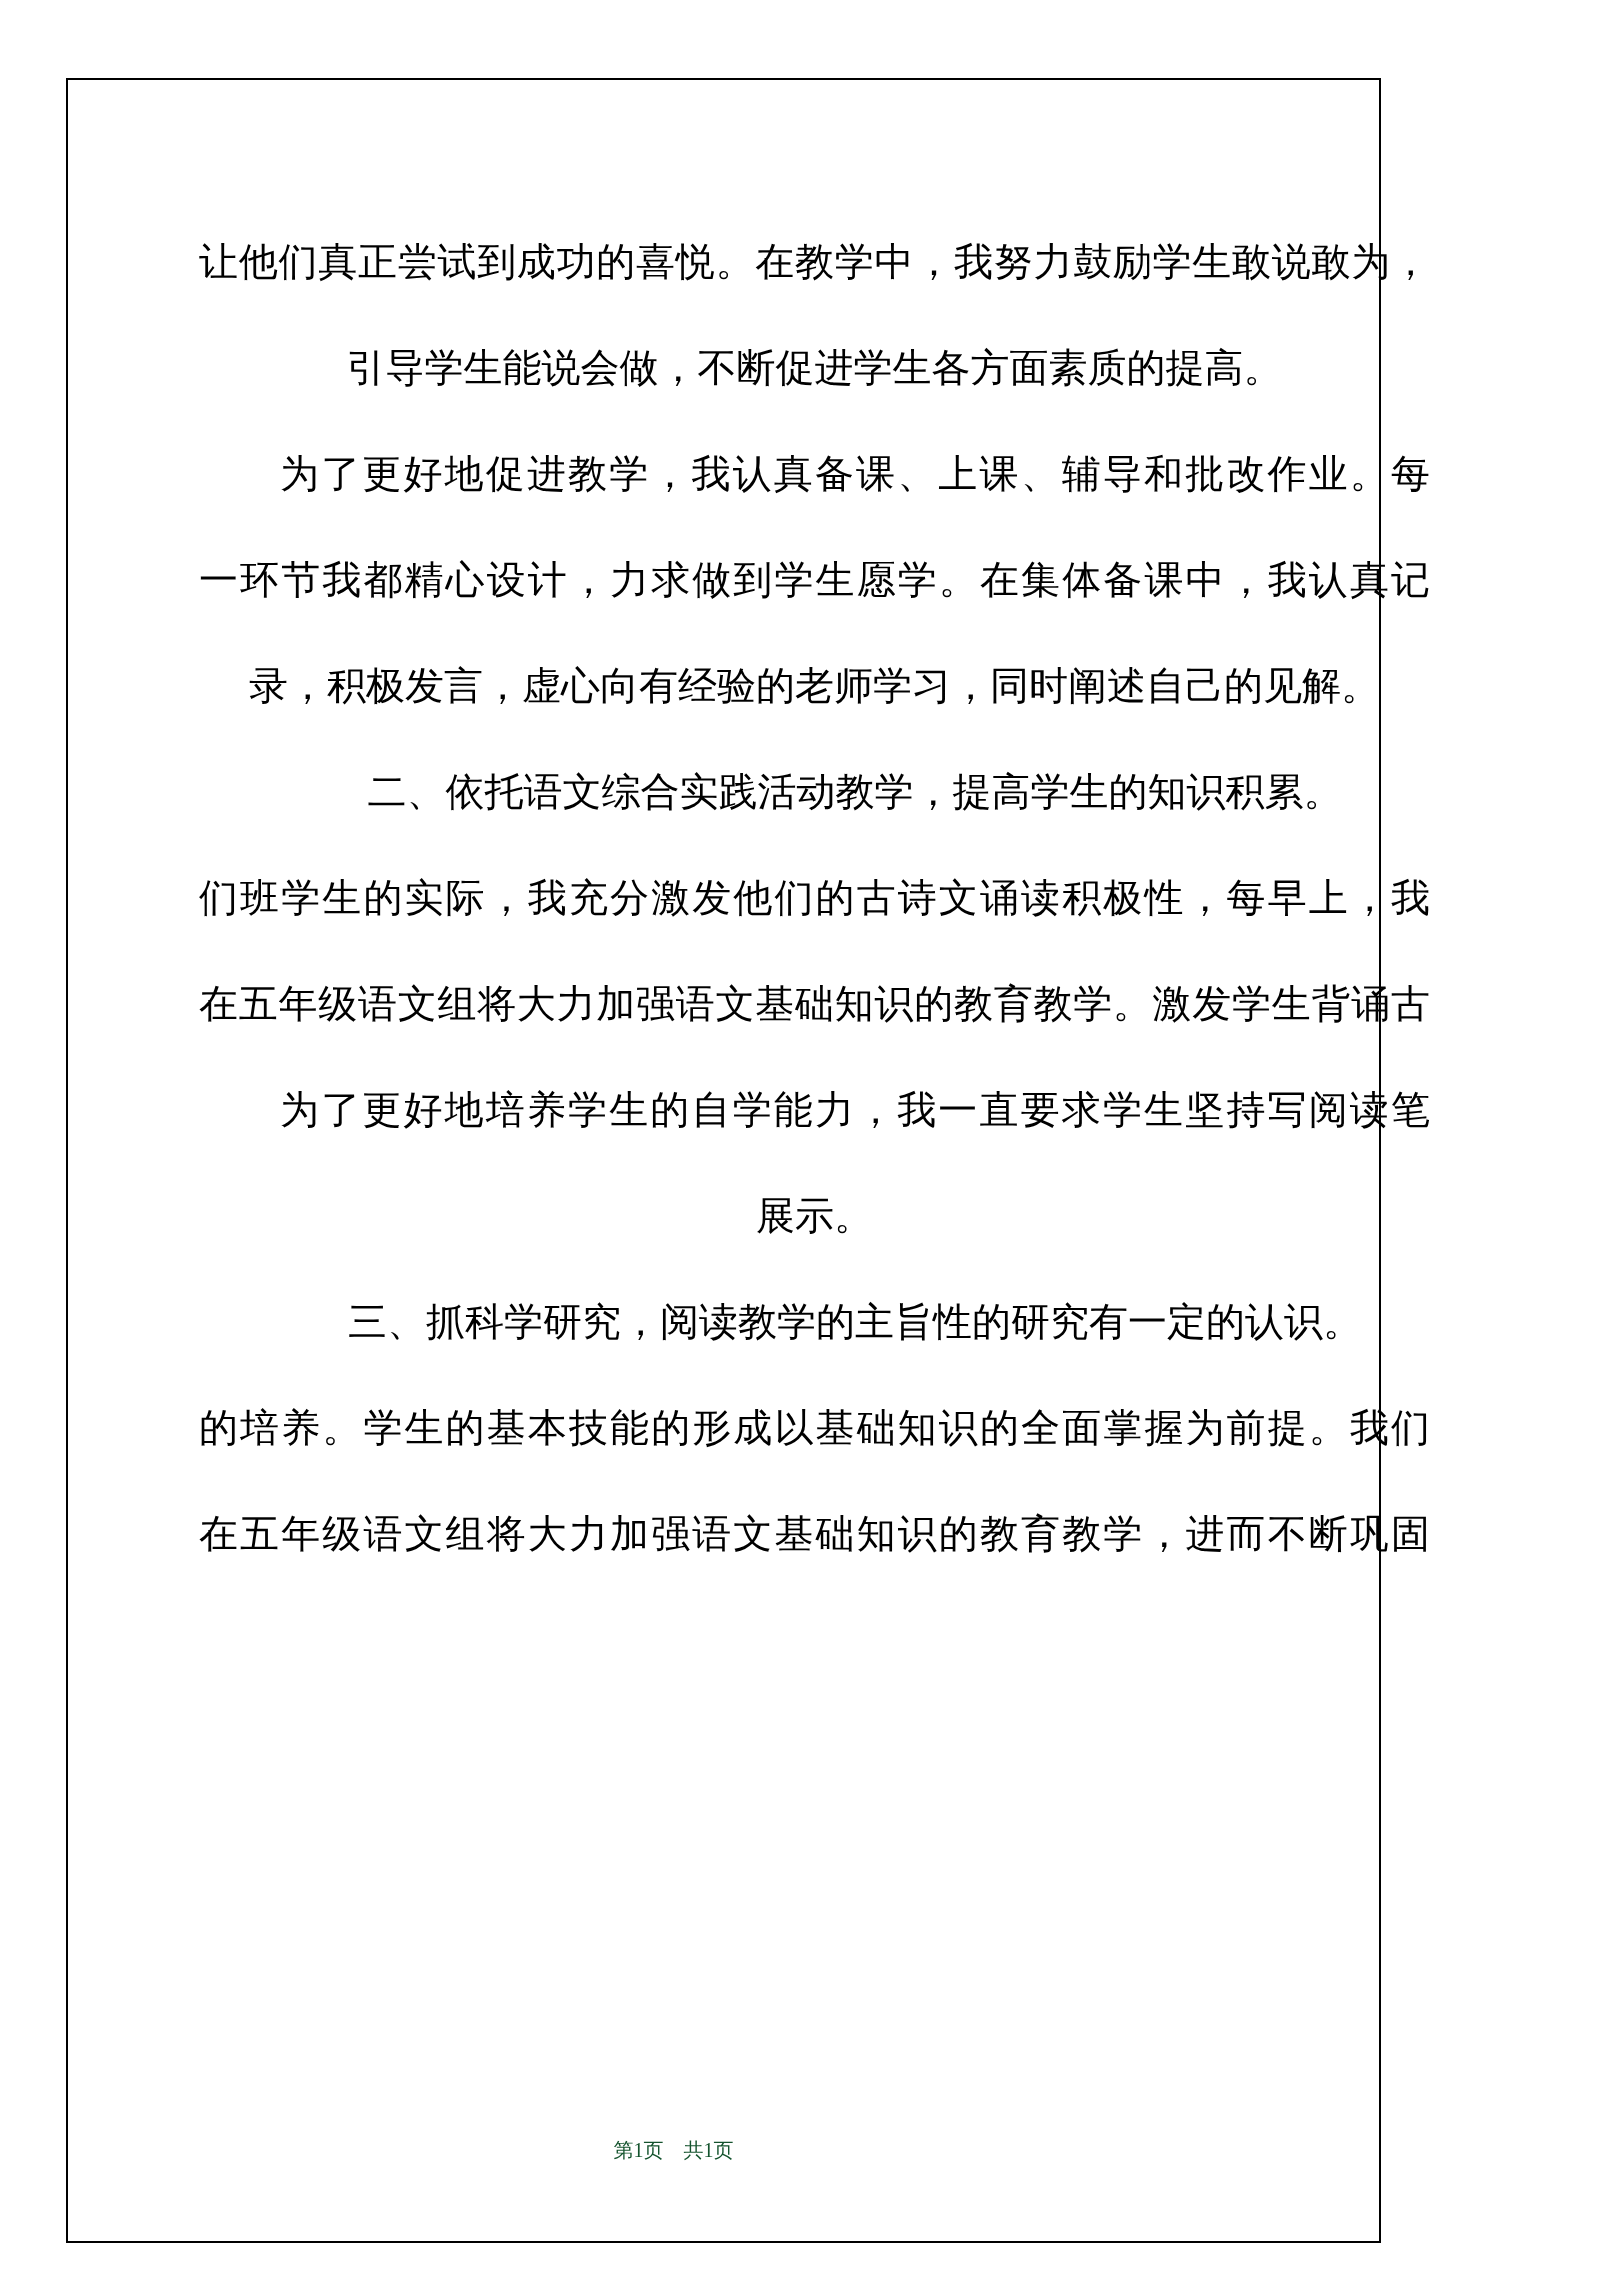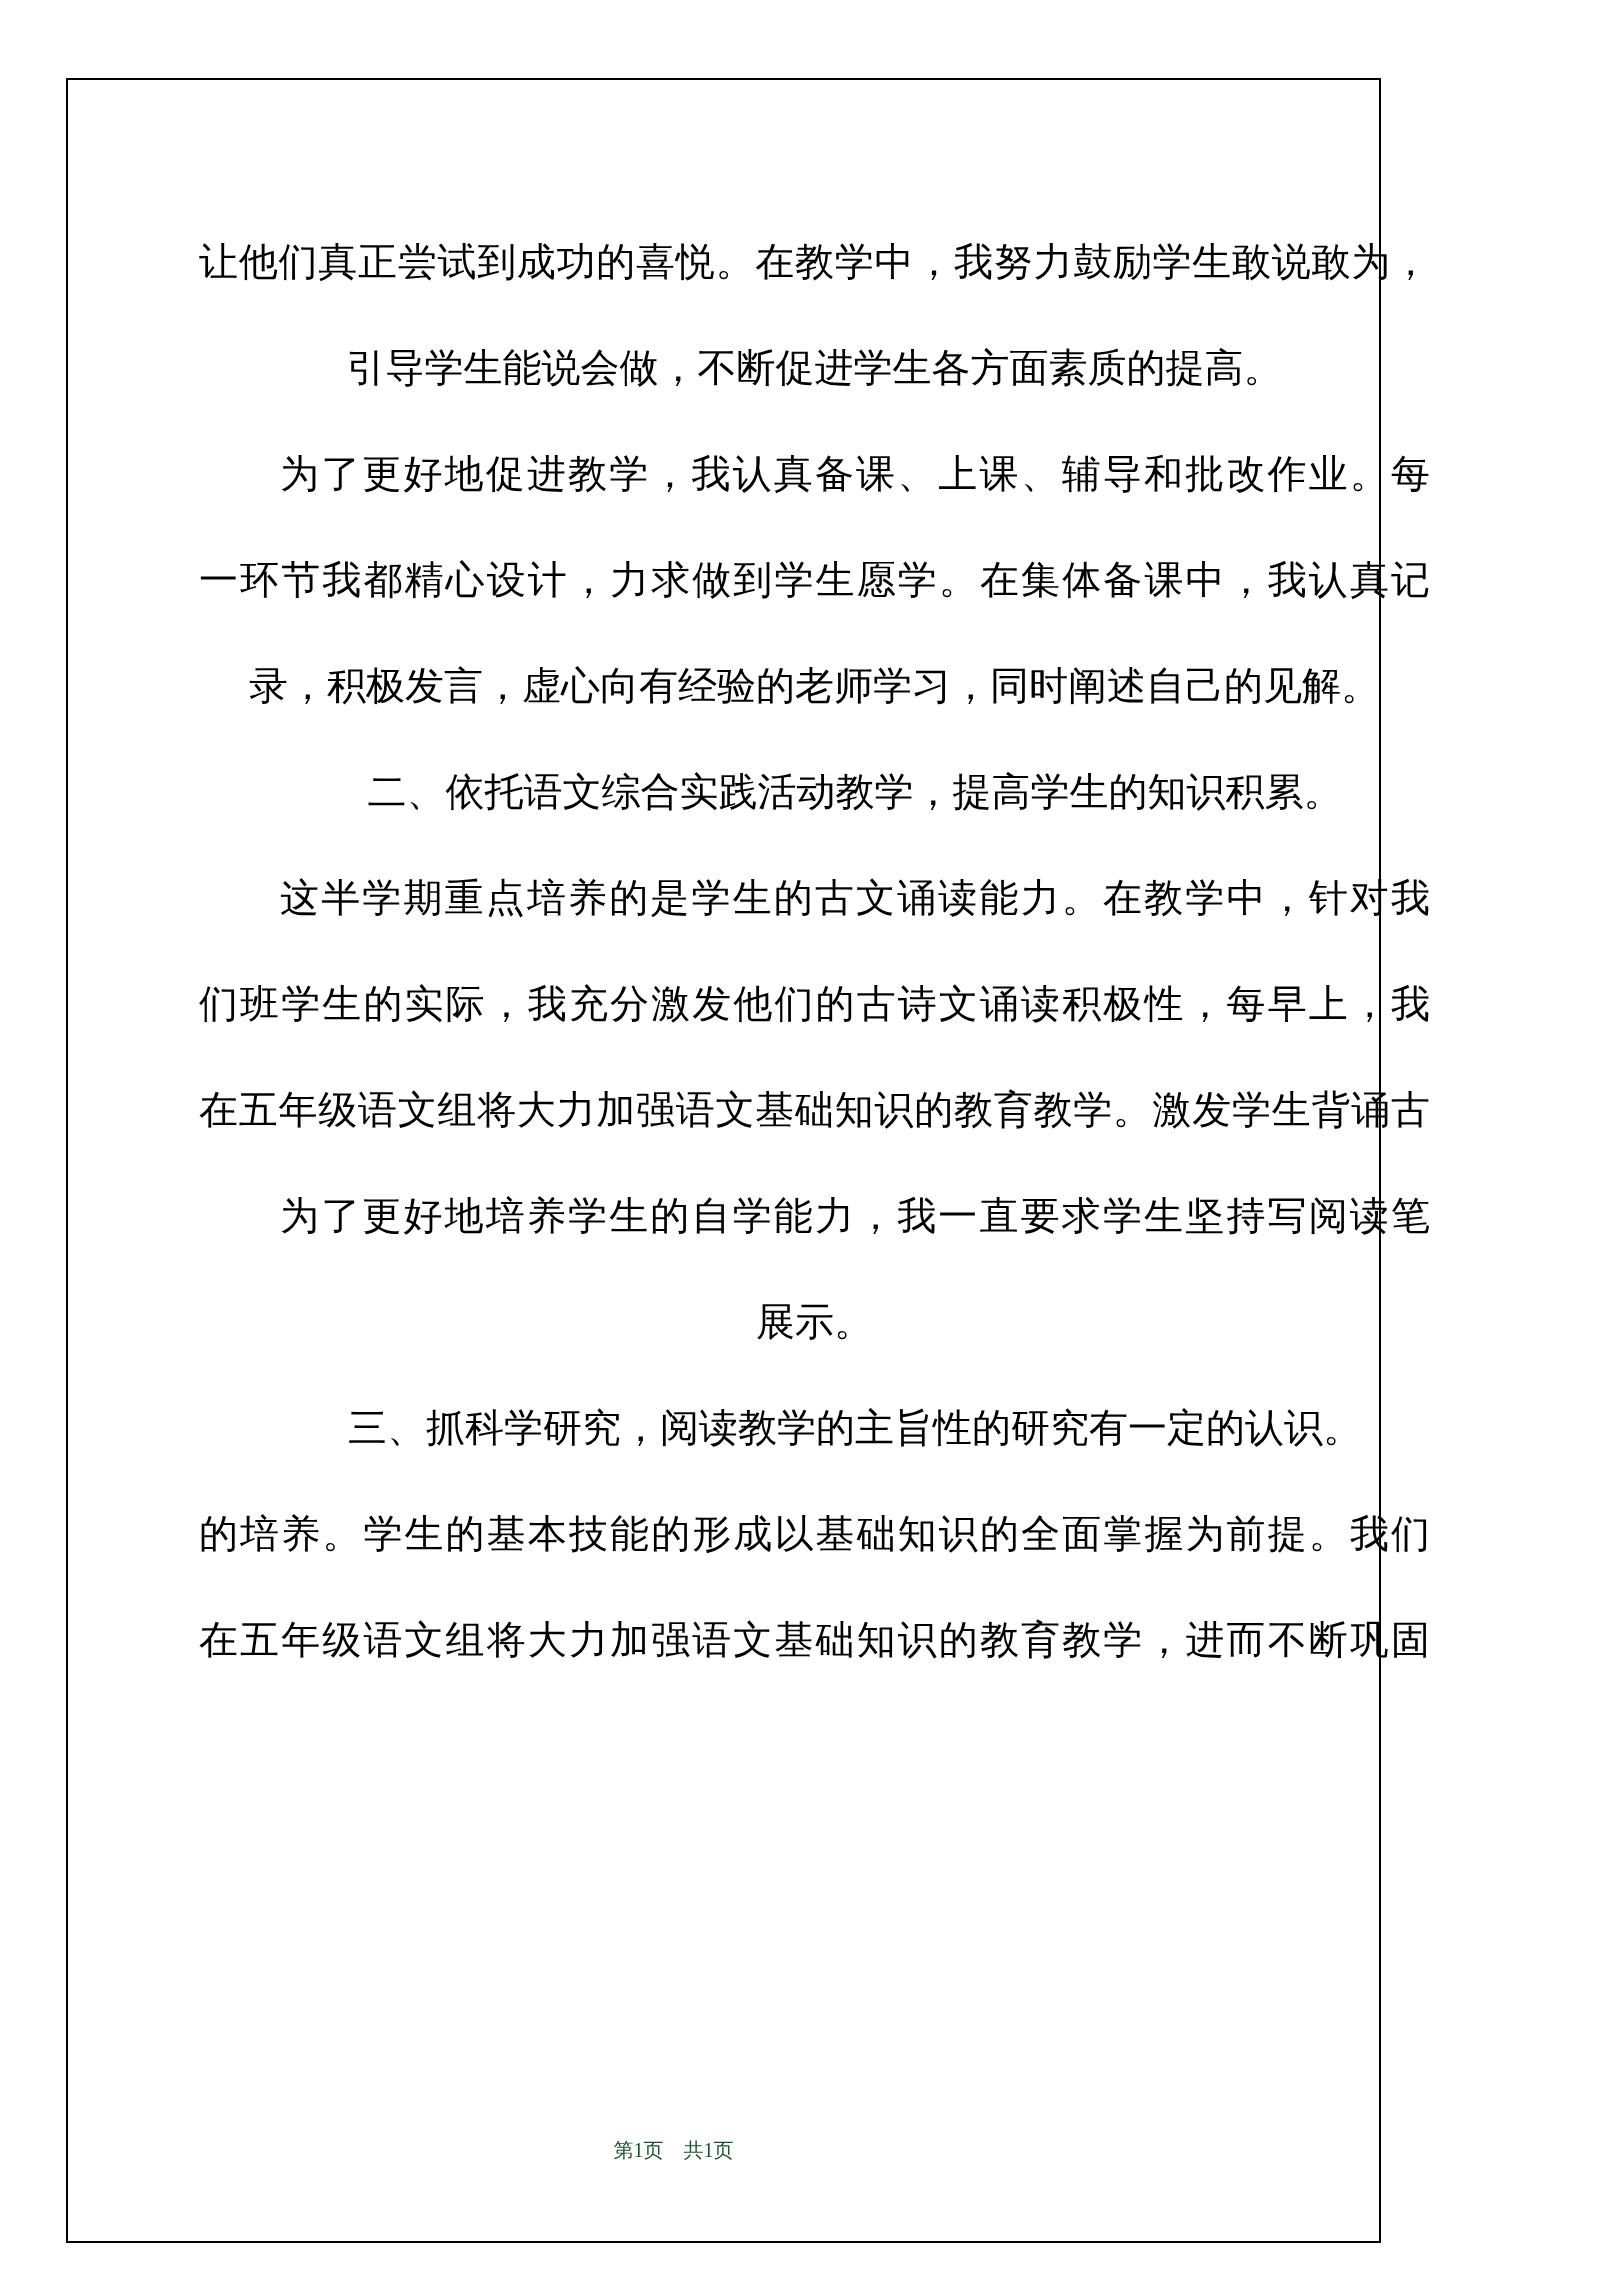--- a/index.html
+++ b/index.html
@@ -63,21 +63,20 @@
 <body>
 
 <div class="page-frame">
   <div class="doc-body">
     <div class="line fill">让他们真正尝试到成功的喜悦。在教学中，我努力鼓励学生敢说敢为，</div>
     <div class="line">引导学生能说会做，不断促进学生各方面素质的提高。</div>
     <div class="line indent fill">为了更好地促进教学，我认真备课、上课、辅导和批改作业。每</div>
     <div class="line fill">一环节我都精心设计，力求做到学生愿学。在集体备课中，我认真记</div>
     <div class="line">录，积极发言，虚心向有经验的老师学习，同时阐述自己的见解。</div>
     <div class="line indent">二、依托语文综合实践活动教学，提高学生的知识积累。</div>
-    <div class="line indent fill">这半学期重点培养的是学生的古文诵读能力。在教学中，针对我</div>
     <div class="line fill">们班学生的实际，我充分激发他们的古诗文诵读积极性，每早上，我</div>
     <div class="line fill">在五年级语文组将大力加强语文基础知识的教育教学。激发学生背诵古</div>
     <div class="line indent fill">为了更好地培养学生的自学能力，我一直要求学生坚持写阅读笔</div>
     <div class="line">展示。</div>
     <div class="line indent">三、抓科学研究，阅读教学的主旨性的研究有一定的认识。</div>
     <div class="line fill">的培养。学生的基本技能的形成以基础知识的全面掌握为前提。我们</div>
     <div class="line fill">在五年级语文组将大力加强语文基础知识的教育教学，进而不断巩固</div>
   </div>
 
   <div class="page-footer">

